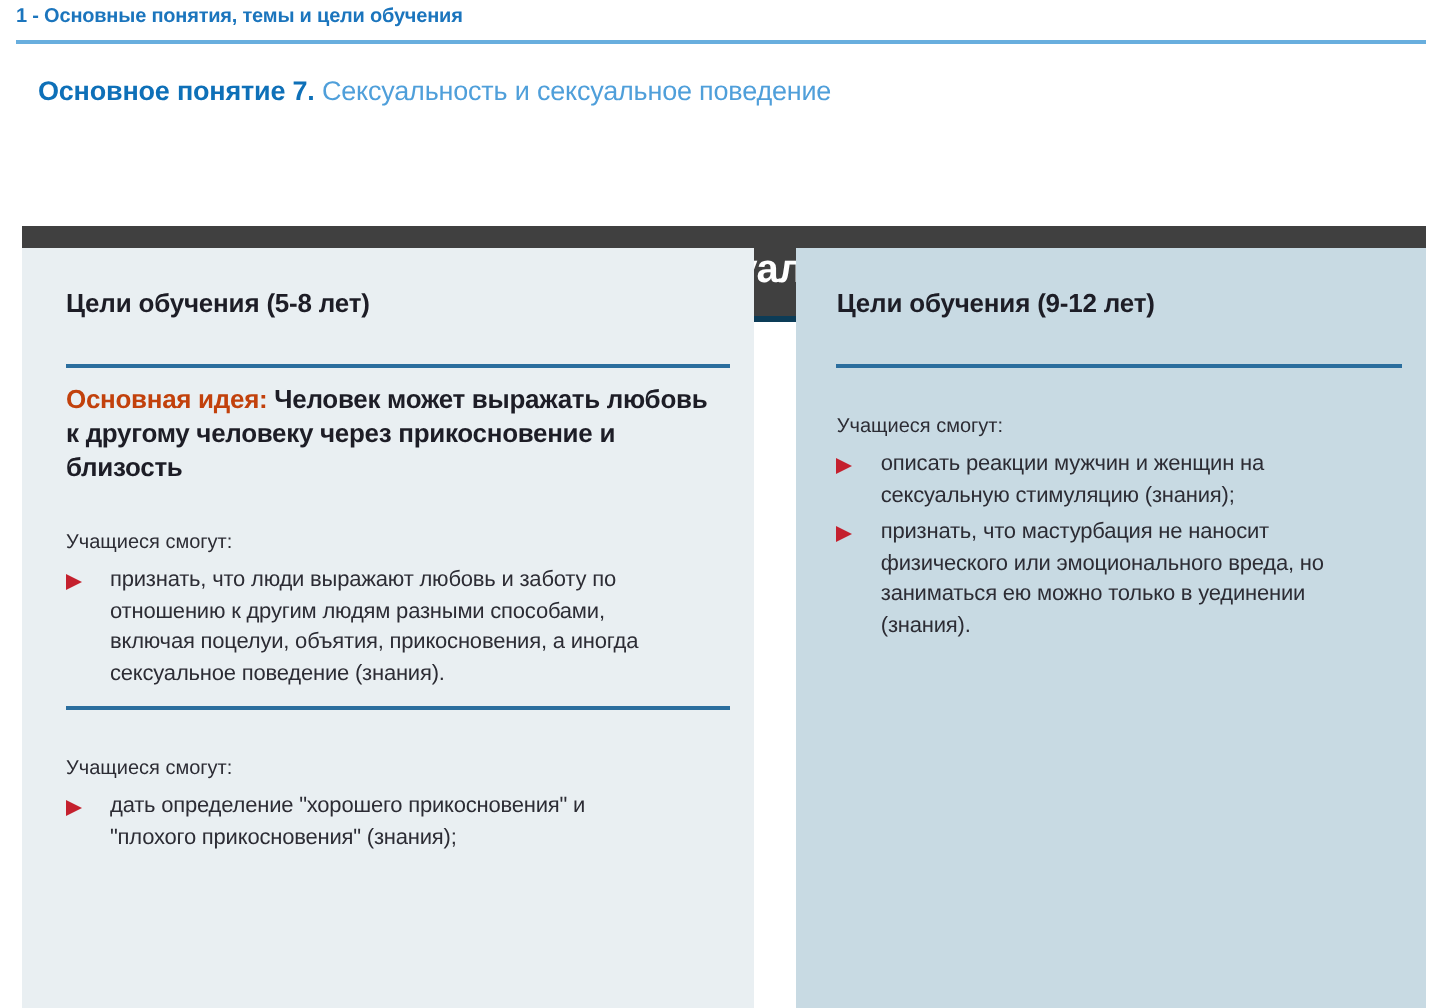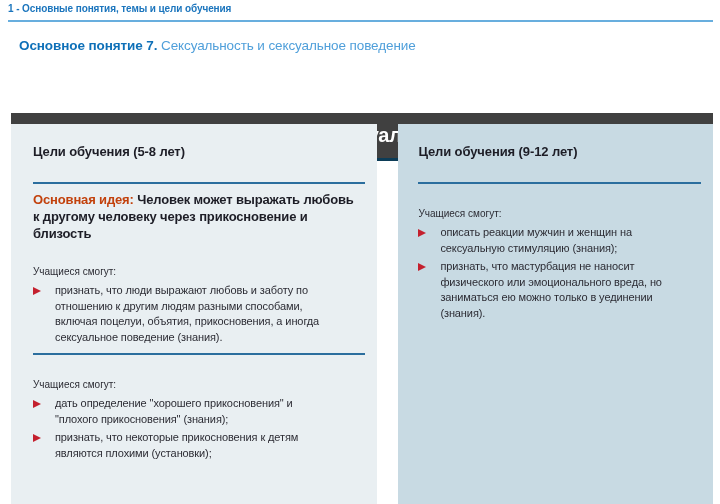--- a/index.html
+++ b/index.html
@@ -124,25 +124,20 @@
         </div>
         <div class="section">
           <div class="rule later"></div>
           <p class="students">Учащиеся смогут:</p>
           <div class="bullets">
             <div class="bullet">
               <span class="tri"></span>
               <span class="btext">дать определение "хорошего прикосновения" и
 "плохого прикосновения" (знания);</span>
             </div>
-            <div class="bullet">
-              <span class="tri"></span>
-              <span class="btext">признать, что некоторые прикосновения к детям
-являются плохими (установки);</span>
-            </div>
           </div>
         </div>
       </div>
       <div class="col col-right">
         <div class="col-title">Цели обучения (9-12 лет)</div>
         <div class="section">
           <div class="rule"></div>
           <p class="students">Учащиеся смогут:</p>
           <div class="bullets">
             <div class="bullet">

